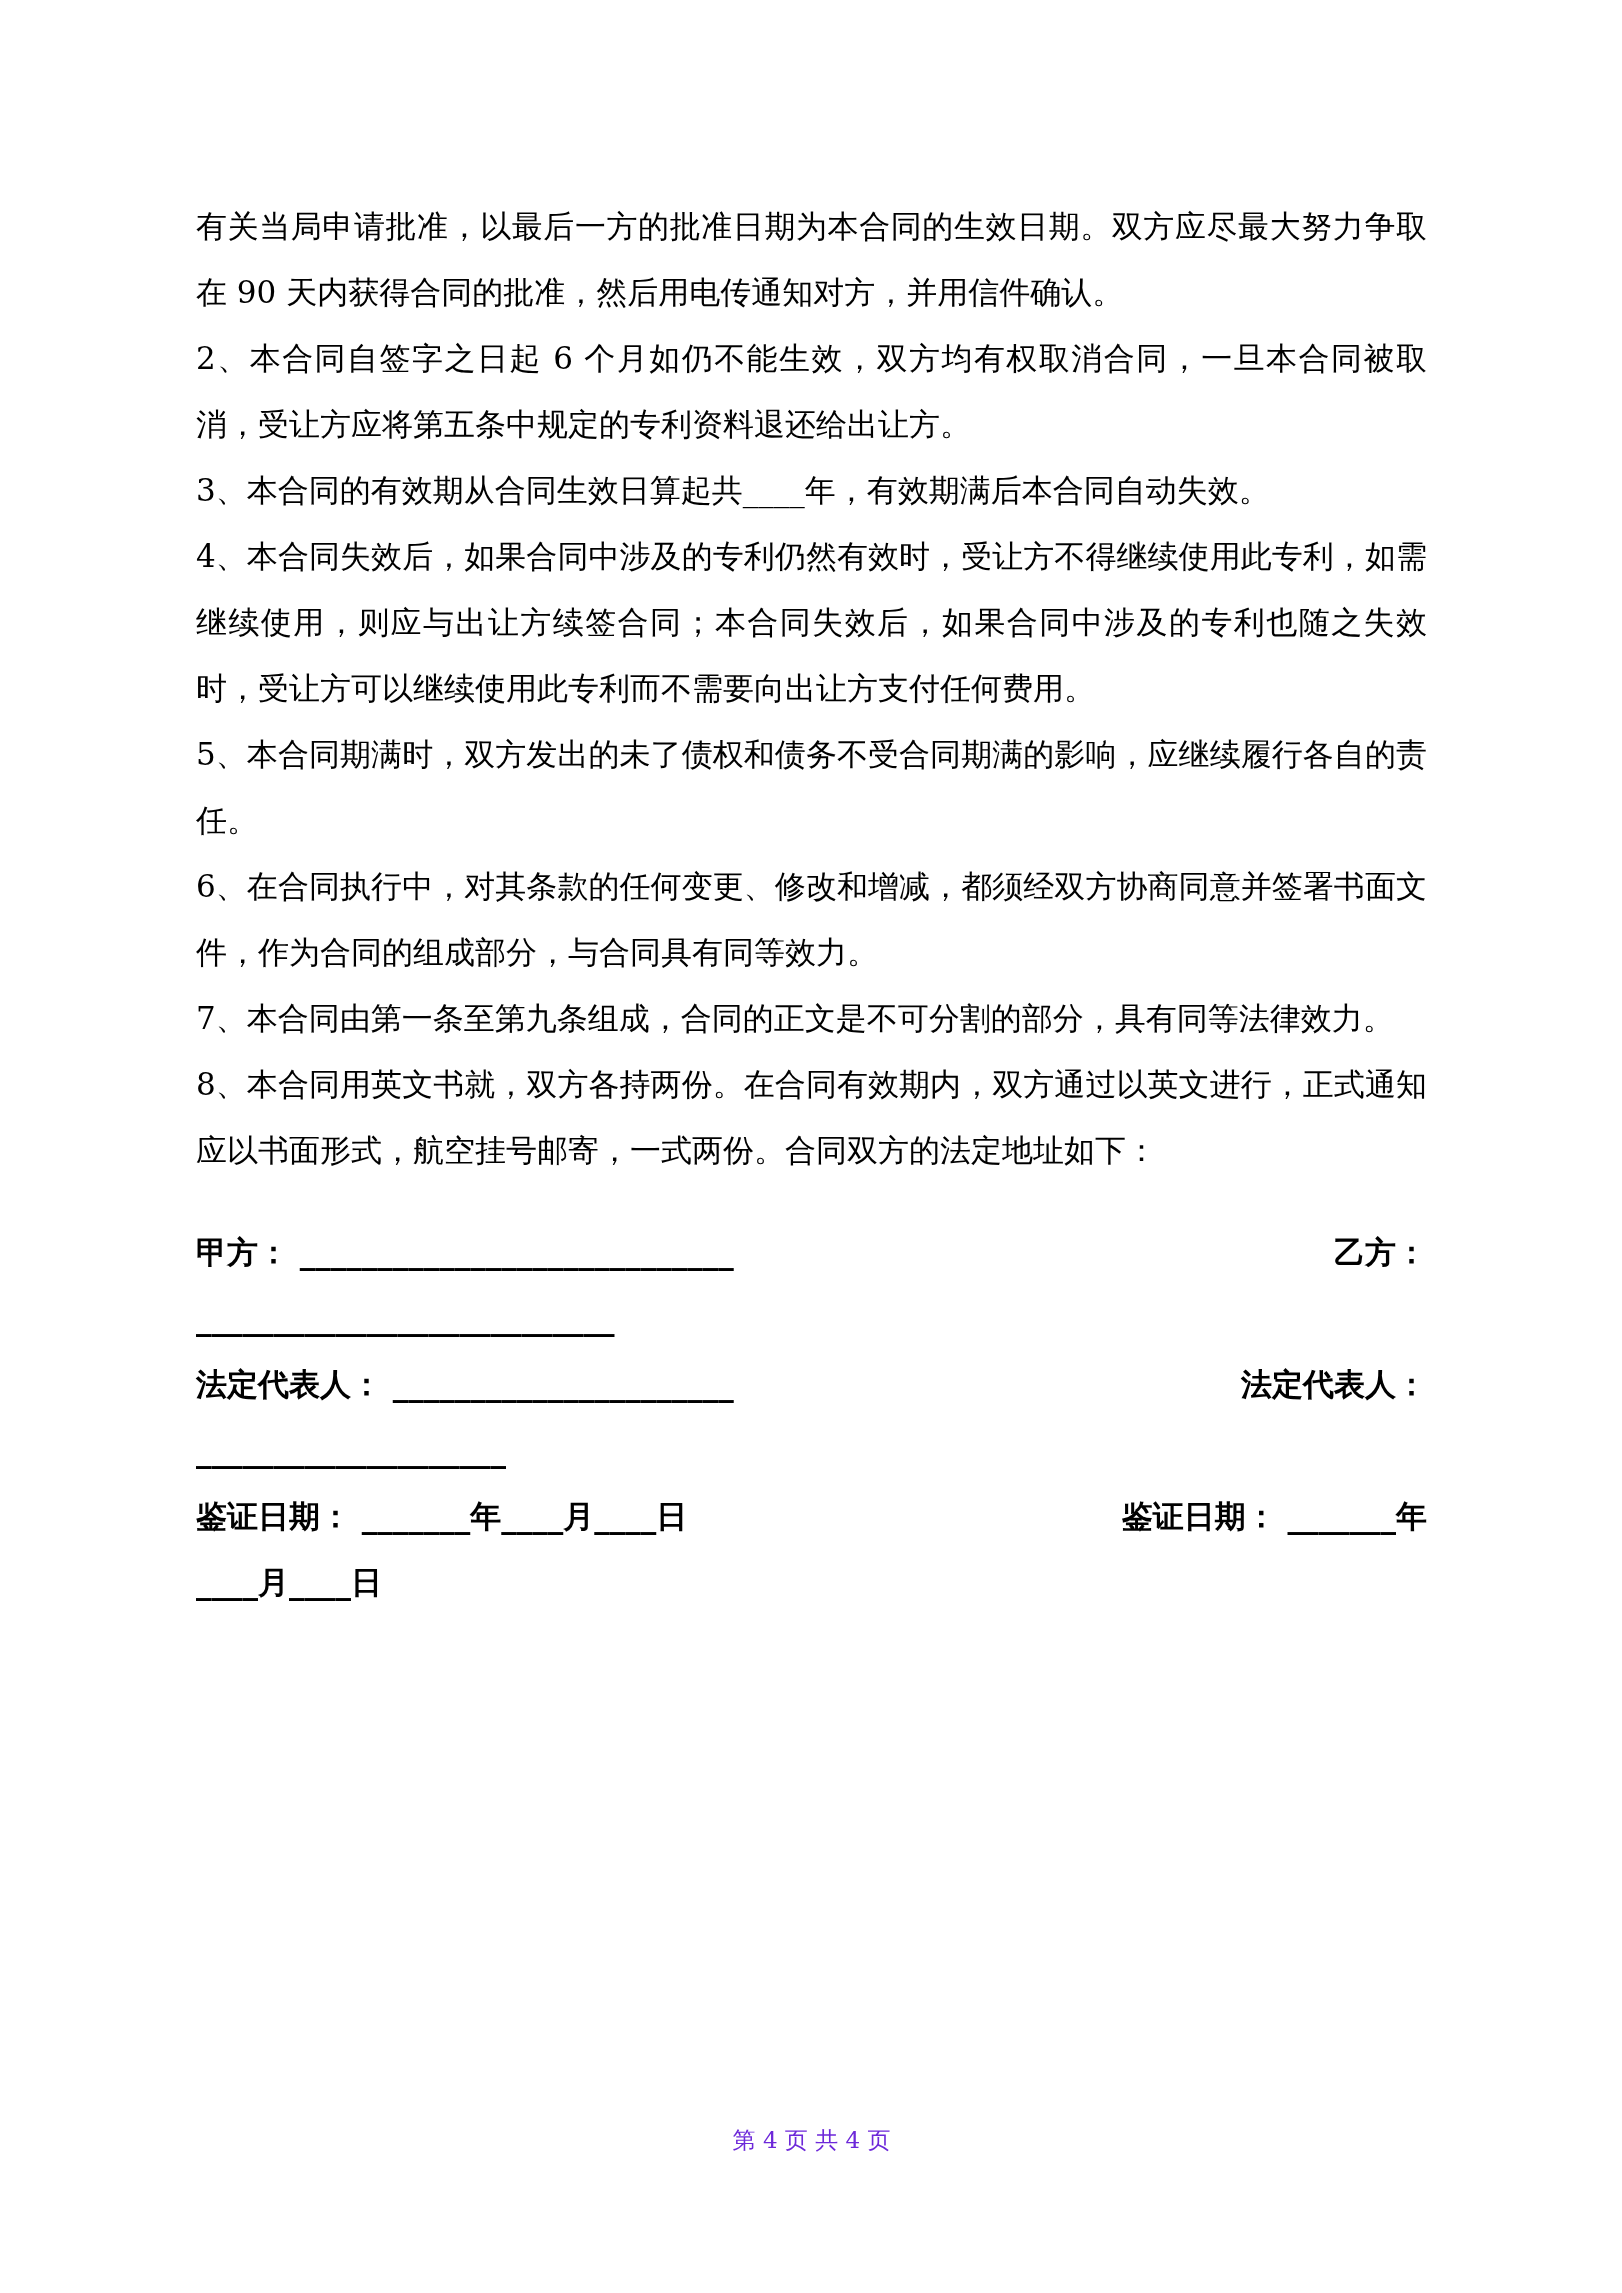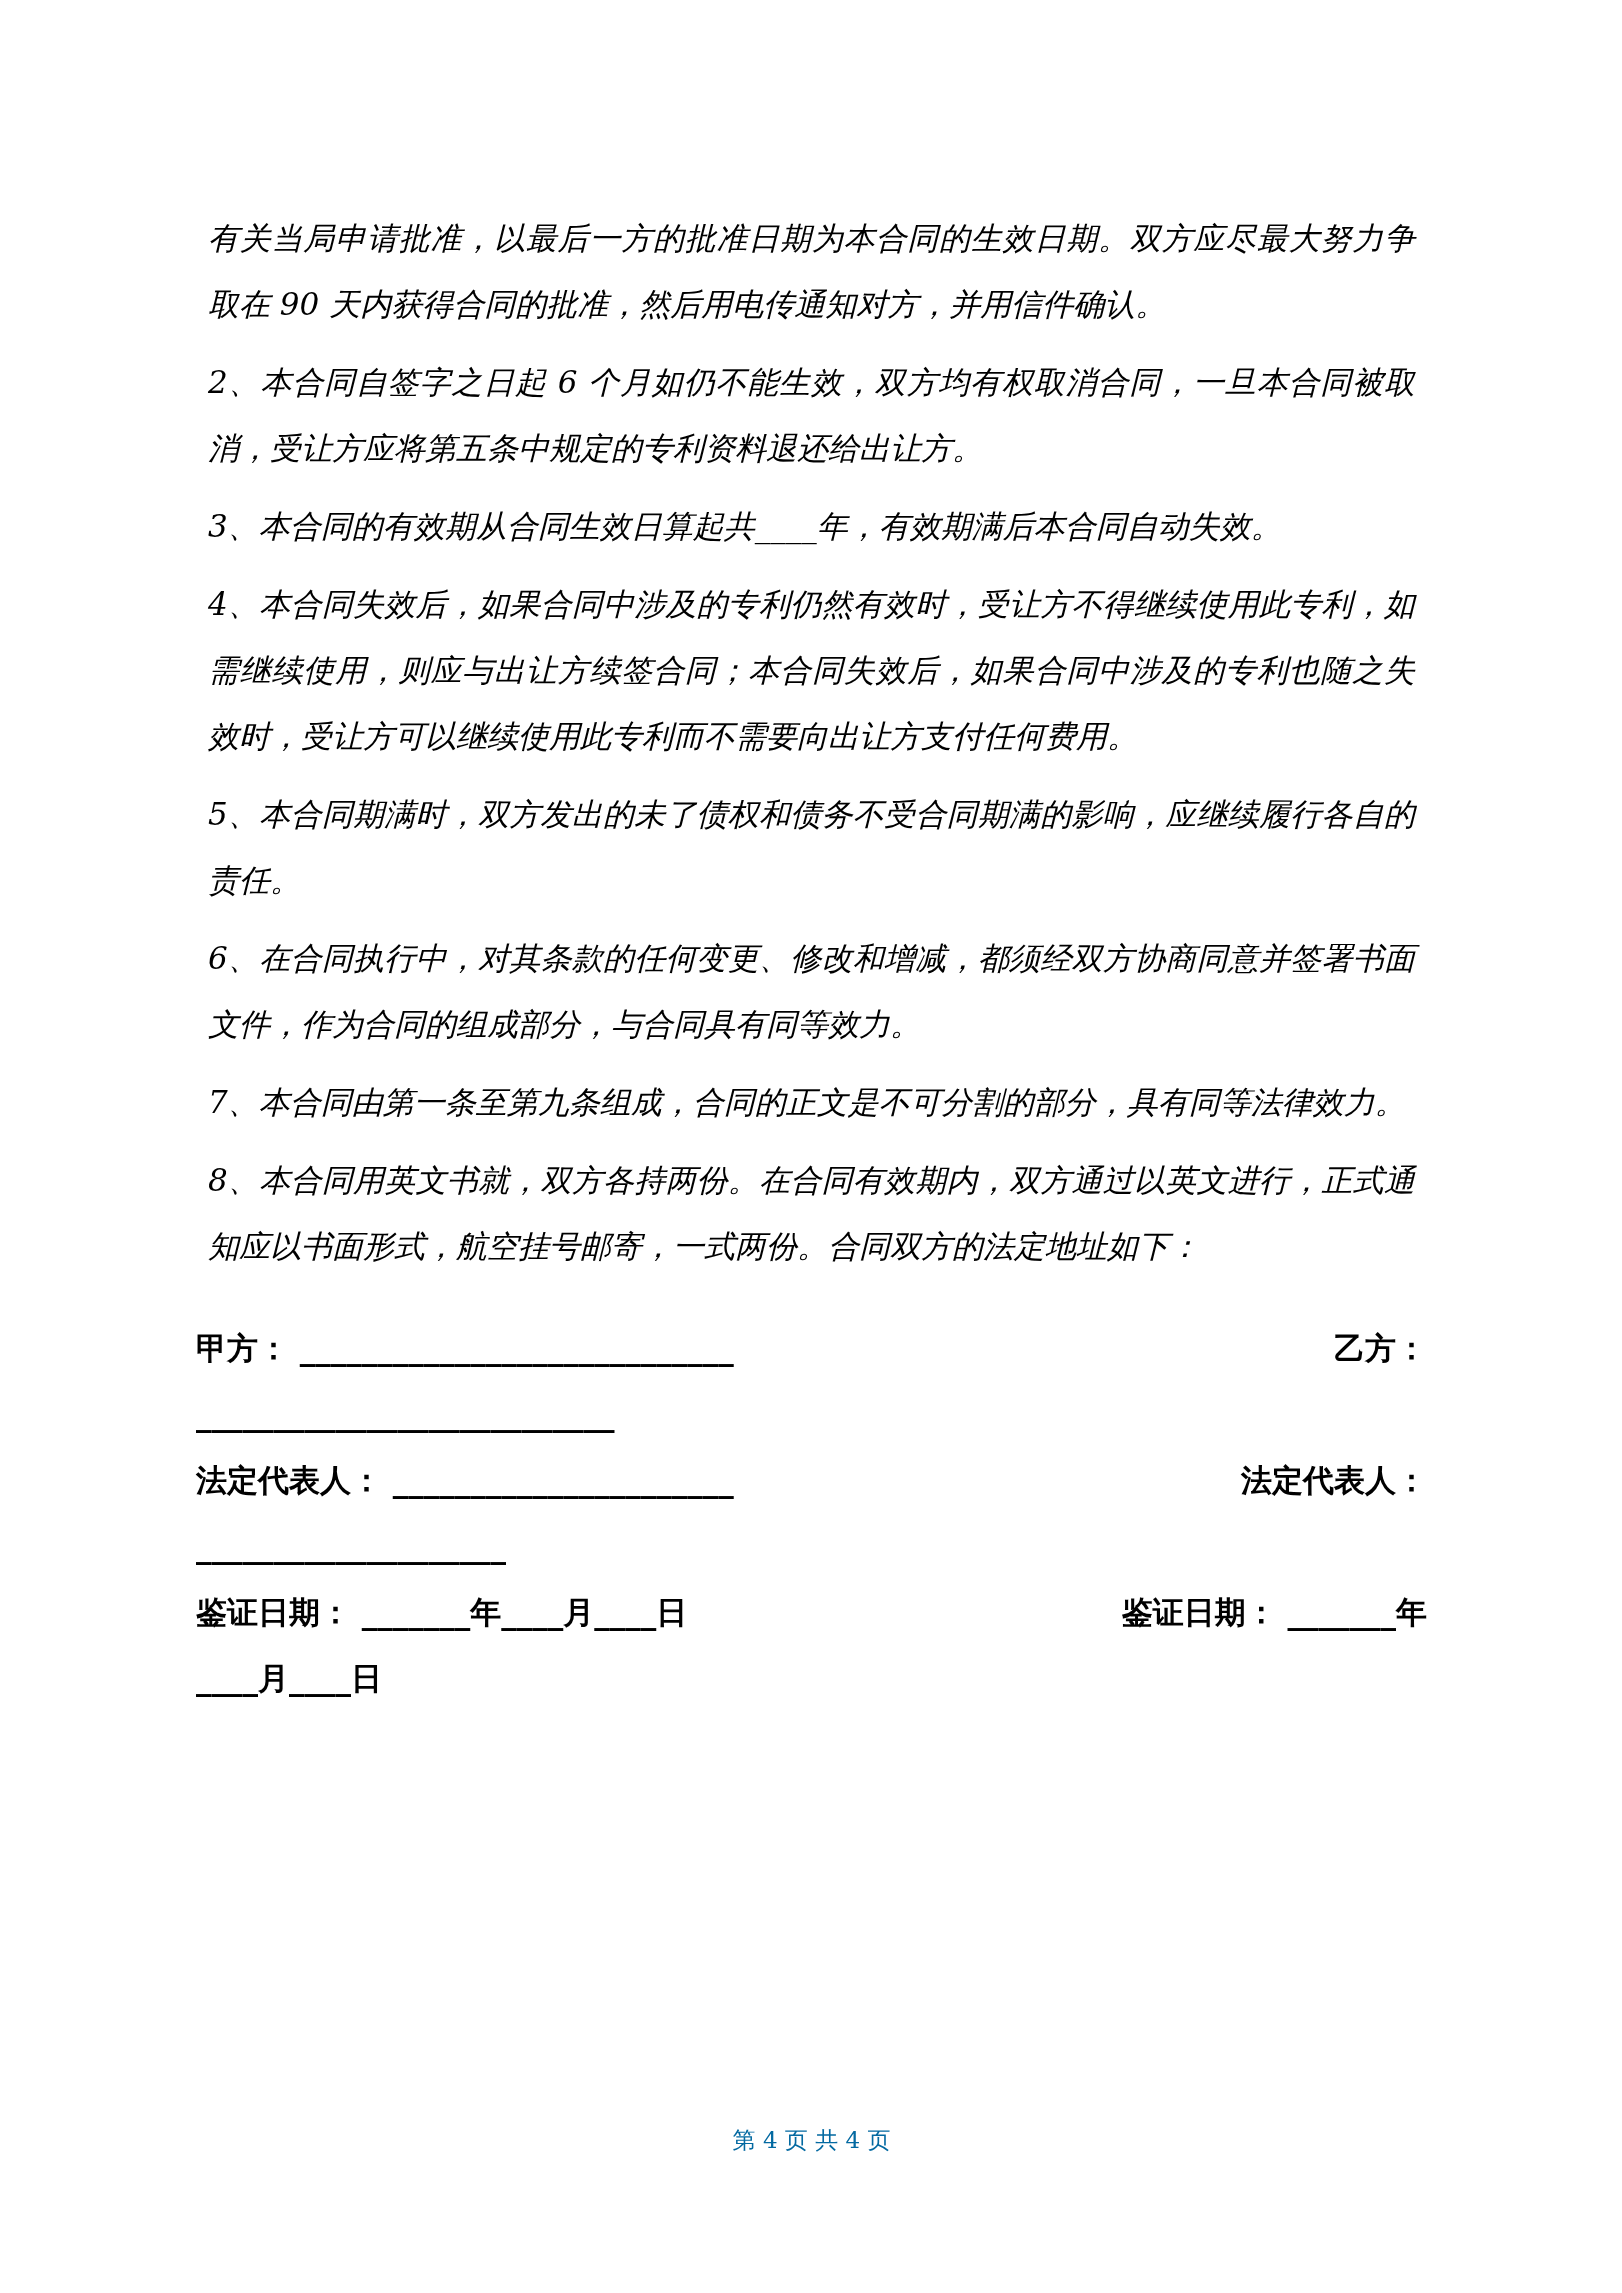--- a/index.html
+++ b/index.html
@@ -19,23 +19,22 @@
   .content {
     position: absolute;
     left: 196px;
     top: 193px;
     width: 1231px;
     font-size: 31px;
     line-height: 66px;
     text-align: justify;
   }
   .content p {
-    margin: 12px;
+    margin: 0;
     padding: 0;
-    font-style: italic;
   }
   .signature {
     margin-top: 36px;
   }
   .sig-row {
     display: flex;
     justify-content: space-between;
     align-items: baseline;
     white-space: nowrap;
     height: 66px;
@@ -45,21 +44,21 @@
   .sig-left { text-align: left; }
   .sig-right { }
   .footer {
     position: absolute;
     left: 0;
     top: 2122px;
     width: 100%;
     text-align: center;
     font-size: 23px;
     line-height: 36px;
-    color: #0369a1;
+    color: #6d28d9;
   }
 </style>
 </head>
 <body>
 
 <div class="page">
 
   <main class="content">
 
     <p>有关当局申请批准，以最后一方的批准日期为本合同的生效日期。双方应尽最大努力争取在 90 天内获得合同的批准，然后用电传通知对方，并用信件确认。</p>

